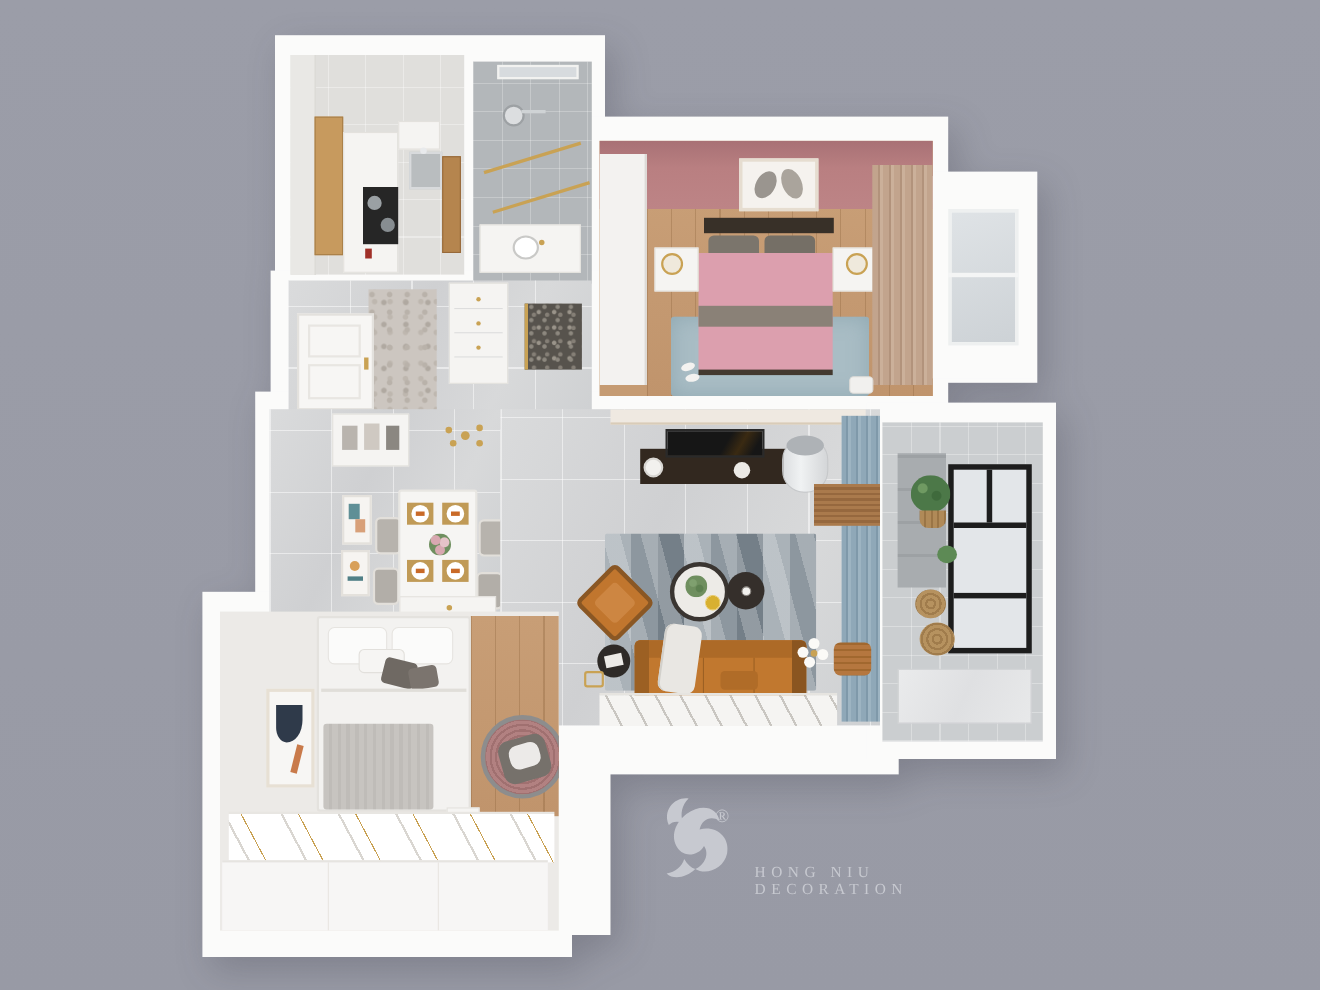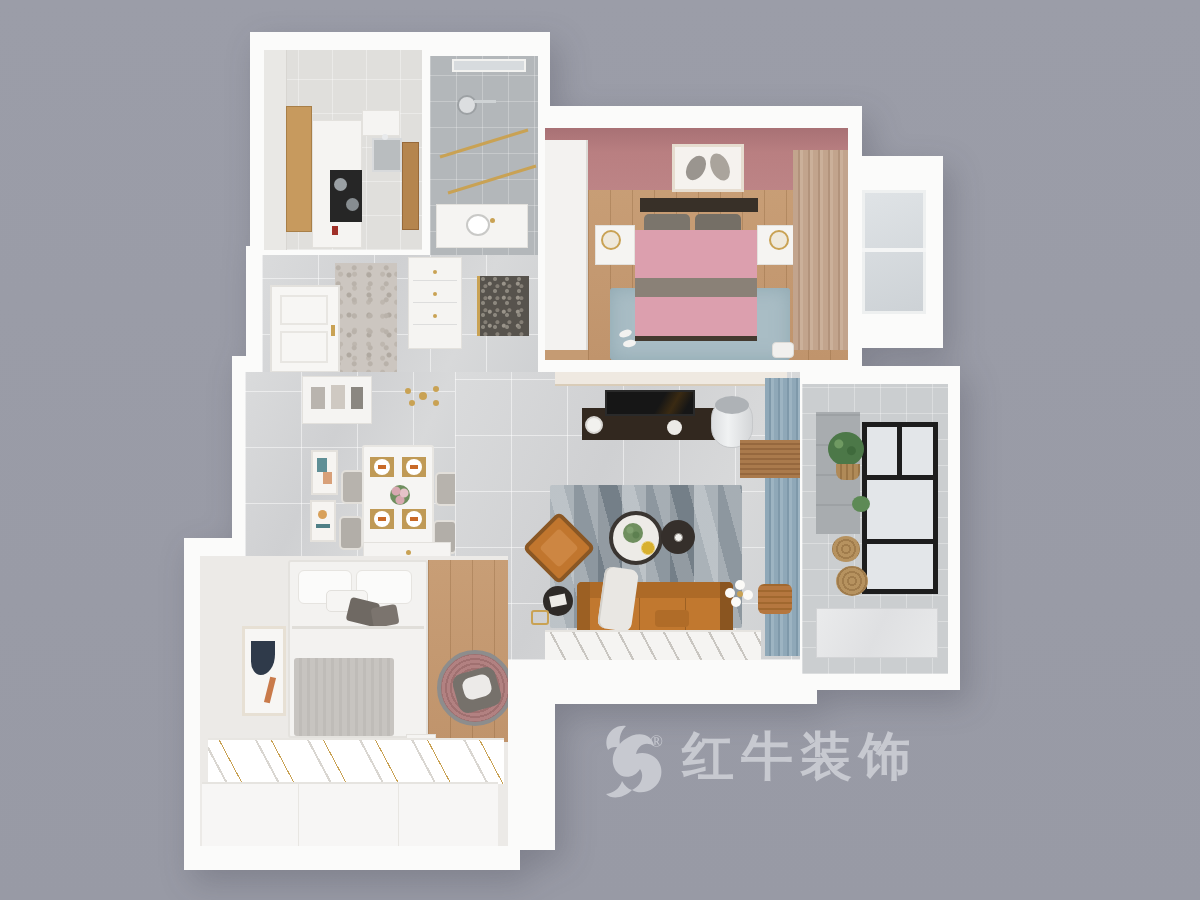--- a/index.html
+++ b/index.html
@@ -266,15 +266,15 @@
 
   </div>
 
   <div class="watermark">
     <svg width="78" height="92" viewBox="0 0 78 92" style="position:absolute;left:0;top:10px;">
       <path fill="#c7c9d0" d="M14 26 C8 12 20 0 32 2 C26 8 24 16 27 24 C21 22 17 23 14 26 Z"></path>
       <path fill="#c7c9d0" d="M30 16 C44 6 58 10 60 22 C52 17 44 21 42 30 C56 26 70 36 67 52 C64 66 48 72 38 66 C47 62 51 52 46 45 C41 54 28 56 22 47 C15 36 20 24 30 16 Z"></path>
       <path fill="#c7c9d0" d="M38 66 C30 74 18 76 12 70 C20 69 26 64 28 57 C31 62 34 65 38 66 Z"></path>
     </svg>
     <span class="wm-r">®</span>
-    <div class="wm-cn">红牛装饰</div>
+    <div class="wm-en">HONG NIU DECORATION</div>
   </div>
 </div>
 
 </body></html>

